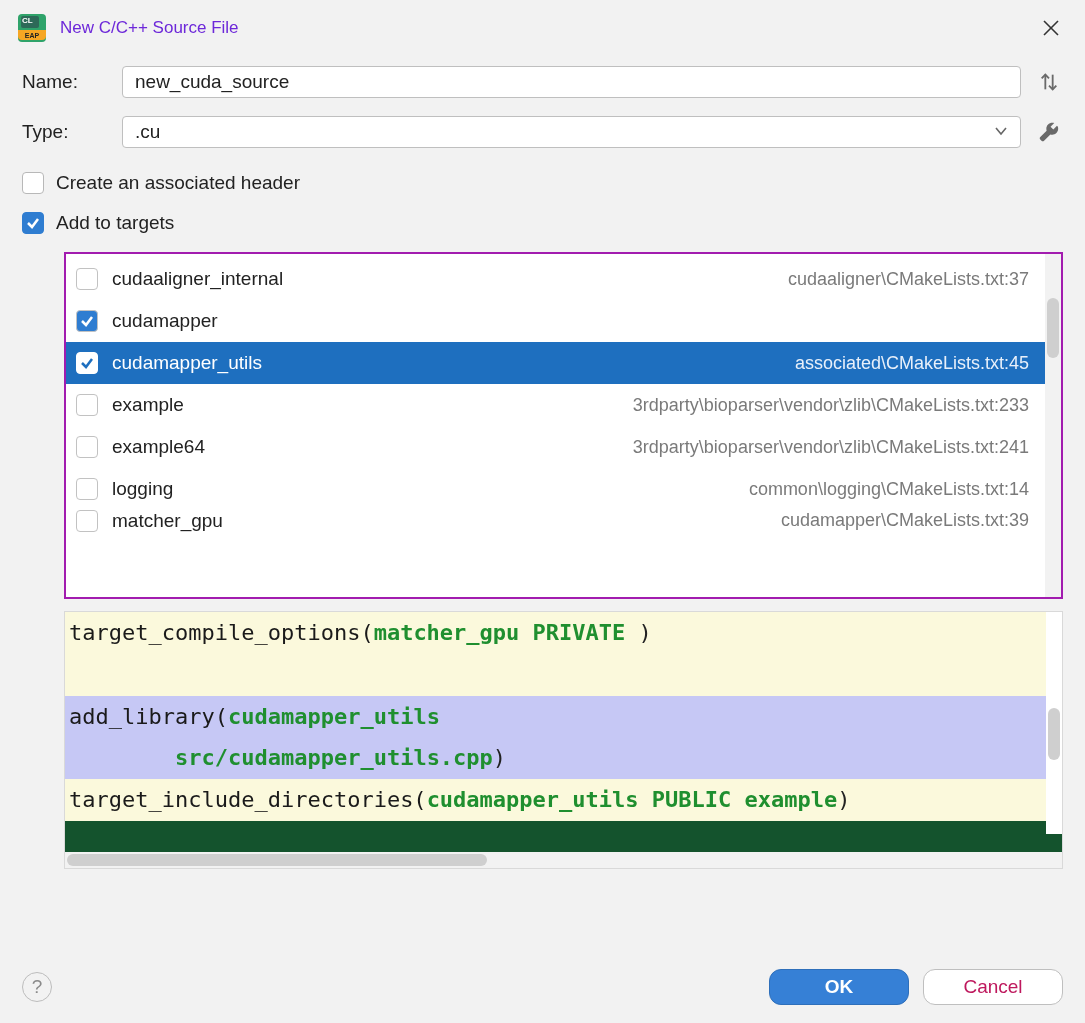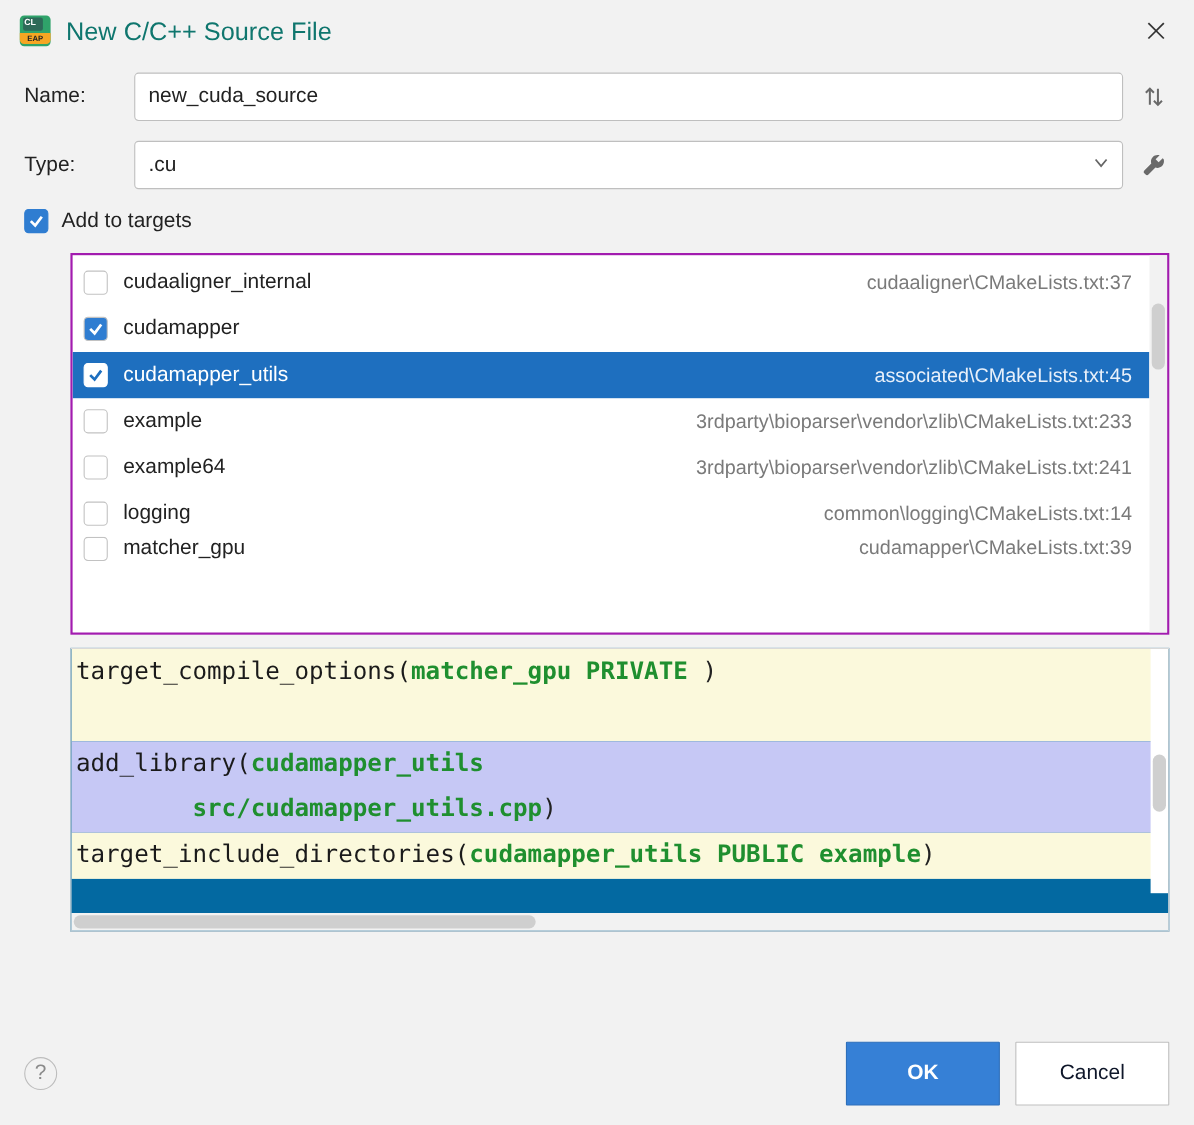--- a/index.html
+++ b/index.html
@@ -46,22 +46,22 @@
   }
   .titlebar .app-icon .band {
     position: absolute; left: 0; bottom: 2px;
     width: 28px; height: 10px; background: #f6a623;
     border-bottom-left-radius: 4px;
     border-bottom-right-radius: 4px;
     font-size: 7px; color: #222; font-weight: bold;
     display: flex; align-items: center; justify-content: center;
   }
   .titlebar .title {
-    font-size: 23px;
-    color: #0f766e;
+    font-size: 17px;
+    color: #6d28d9;
   }
   .titlebar .spacer { flex: 1; }
   .titlebar .close {
     width: 32px; height: 32px;
     display: flex; align-items: center; justify-content: center;
     cursor: pointer;
   }
   .titlebar .close svg { width: 18px; height: 18px; stroke: #333; stroke-width: 1.6; }
   
   .form { padding: 12px 22px 0 22px; }
@@ -70,21 +70,21 @@
     margin-bottom: 18px;
   }
   .row .label {
     width: 100px;
     font-size: 19px;
     color: #222;
   }
   .row .input-wrap { flex: 1; }
   .row input.text, .row .select {
     width: 100%;
-    height: 44px;
+    height: 32px;
     border: 1px solid #bfbfbf;
     border-radius: 4px;
     background: #fff;
     font-size: 19px;
     padding: 0 12px;
     color: #222;
     outline: none;
   }
   .row .select {
     display: flex; align-items: center; justify-content: space-between;
@@ -171,21 +171,21 @@
   .targets-vscroll .thumb {
     position: absolute; left: 2px; right: 2px;
     top: 44px; height: 60px;
     background: #cfcfcf;
     border-radius: 6px;
   }
   
   .code-box {
     margin: 12px 22px 0 64px;
     border: 1px solid #d9d9d9;
-    background: #0369a1;
+    background: #14532d;
     height: 258px;
     display: flex;
     flex-direction: column;
     position: relative;
   }
   .code-area {
     flex: 1;
     font-family: "Consolas", "Menlo", monospace;
     font-size: 22px;
     line-height: 1.9;
@@ -237,38 +237,38 @@
     width: 30px; height: 30px;
     border: 1.5px solid #bdbdbd;
     border-radius: 50%;
     display: flex; align-items: center; justify-content: center;
     color: #8a8a8a;
     font-size: 19px;
     cursor: pointer;
   }
   .footer .spacer { flex: 1; }
   .btn {
-    height: 58px;
+    height: 36px;
     min-width: 140px;
-    border-radius: 1px;
+    border-radius: 12px;
     font-size: 19px;
     display: flex; align-items: center; justify-content: center;
     cursor: pointer;
     margin-left: 14px;
   }
   .btn.primary {
     background: #3680d6;
     border: 1px solid #2e6fba;
     color: #fff;
     font-weight: 600;
   }
   .btn.secondary {
     background: #fff;
     border: 1px solid #bfbfbf;
-    color: #0f172a;
+    color: #be185d;
   }
 </style>
 </head>
 <body>
 
 <div class="dialog">
 
   <div class="titlebar">
     <div class="app-icon">
       <div class="top"></div>
@@ -313,20 +313,24 @@
         </div>
       </div>
       <div class="side-btn">
         <svg viewBox="0 0 24 24" fill="#6a6a6a">
           <path d="M21.7 6.3c.2.7.3 1.4.3 2.1 0 3.6-2.9 6.5-6.5 6.5-.7 0-1.4-.1-2-.3l-6.9 6.9c-.8.8-2 .8-2.8 0l-1.3-1.3c-.8-.8-.8-2 0-2.8l6.9-6.9c-.2-.6-.3-1.3-.3-2C9.1 4.9 12 2 15.6 2c.7 0 1.4.1 2.1.3l-4 4 3 3 4-4z"></path>
         </svg>
       </div>
     </div>
   </div>
 
+  <div class="check-row">
+    <div class="cbox"></div>
+    <div class="check-label">Create an associated header</div>
+  </div>
 
   <div class="check-row second">
     <div class="cbox checked">
       <svg viewBox="0 0 14 14" fill="none">
           <polyline points="2 7 6 11 12 3"></polyline>
         </svg>
     </div>
     <div class="check-label">Add to targets</div>
   </div>
 

